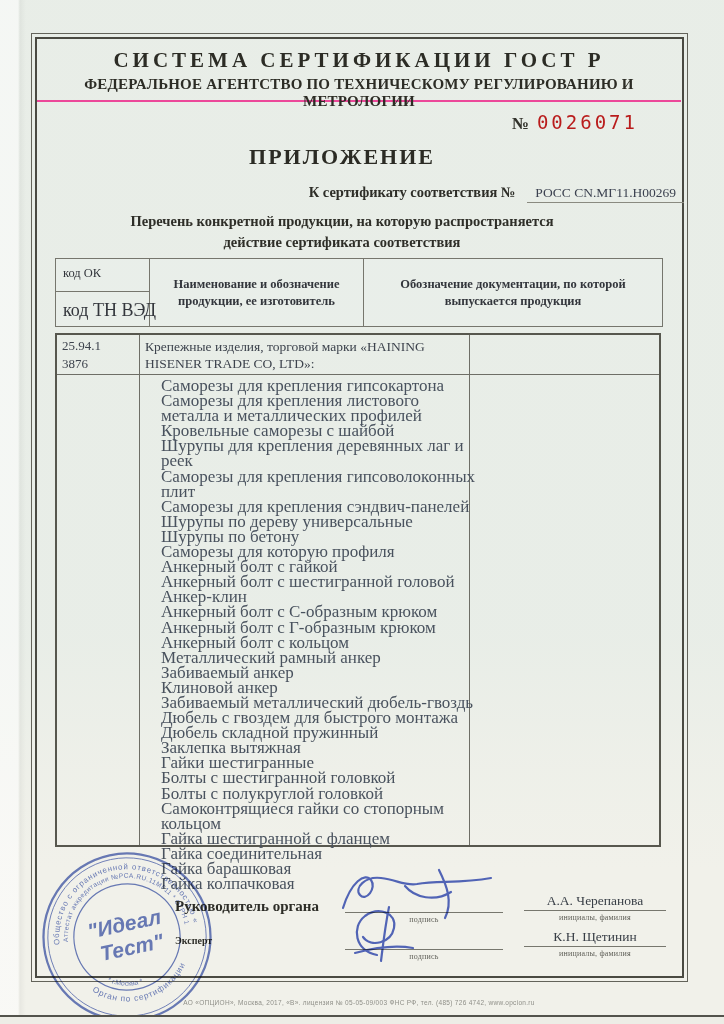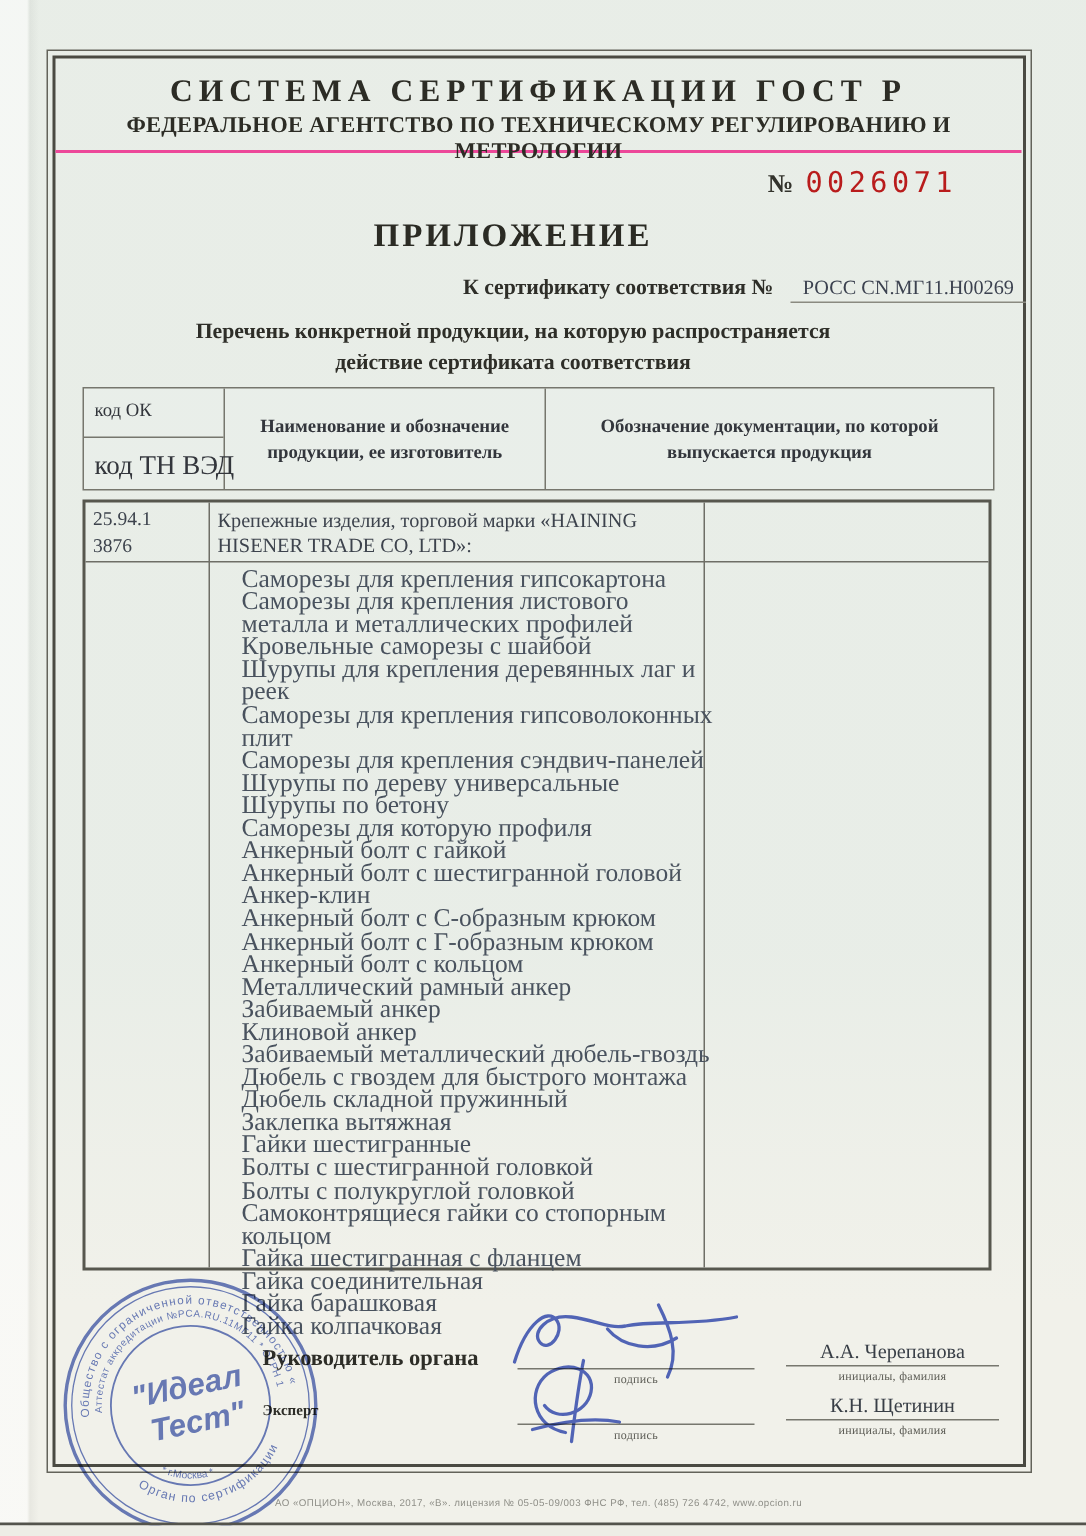--- a/index.html
+++ b/index.html
@@ -153,21 +153,21 @@
         <li>Забиваемый анкер</li>
         <li>Клиновой анкер</li>
         <li>Забиваемый металлический дюбель-гвоздь</li>
         <li>Дюбель с гвоздем для быстрого монтажа</li>
         <li>Дюбель складной пружинный</li>
         <li>Заклепка вытяжная</li>
         <li>Гайки шестигранные</li>
         <li>Болты с шестигранной головкой</li>
         <li>Болты с полукруглой головкой</li>
         <li>Самоконтрящиеся гайки со стопорным кольцом</li>
-        <li>Гайка шестигранная с фланцем</li>
+        <li>Гайка шестигранной с фланцем</li>
         <li>Гайка соединительная</li>
         <li>Гайка барашковая</li>
         <li>Гайка колпачковая</li>
       </ul>
   </div>
 
   <div class="sig-role1">Руководитель органа</div>
   <div class="sig-role2">Эксперт</div>
 
   <div class="sig-line sl1"></div>

